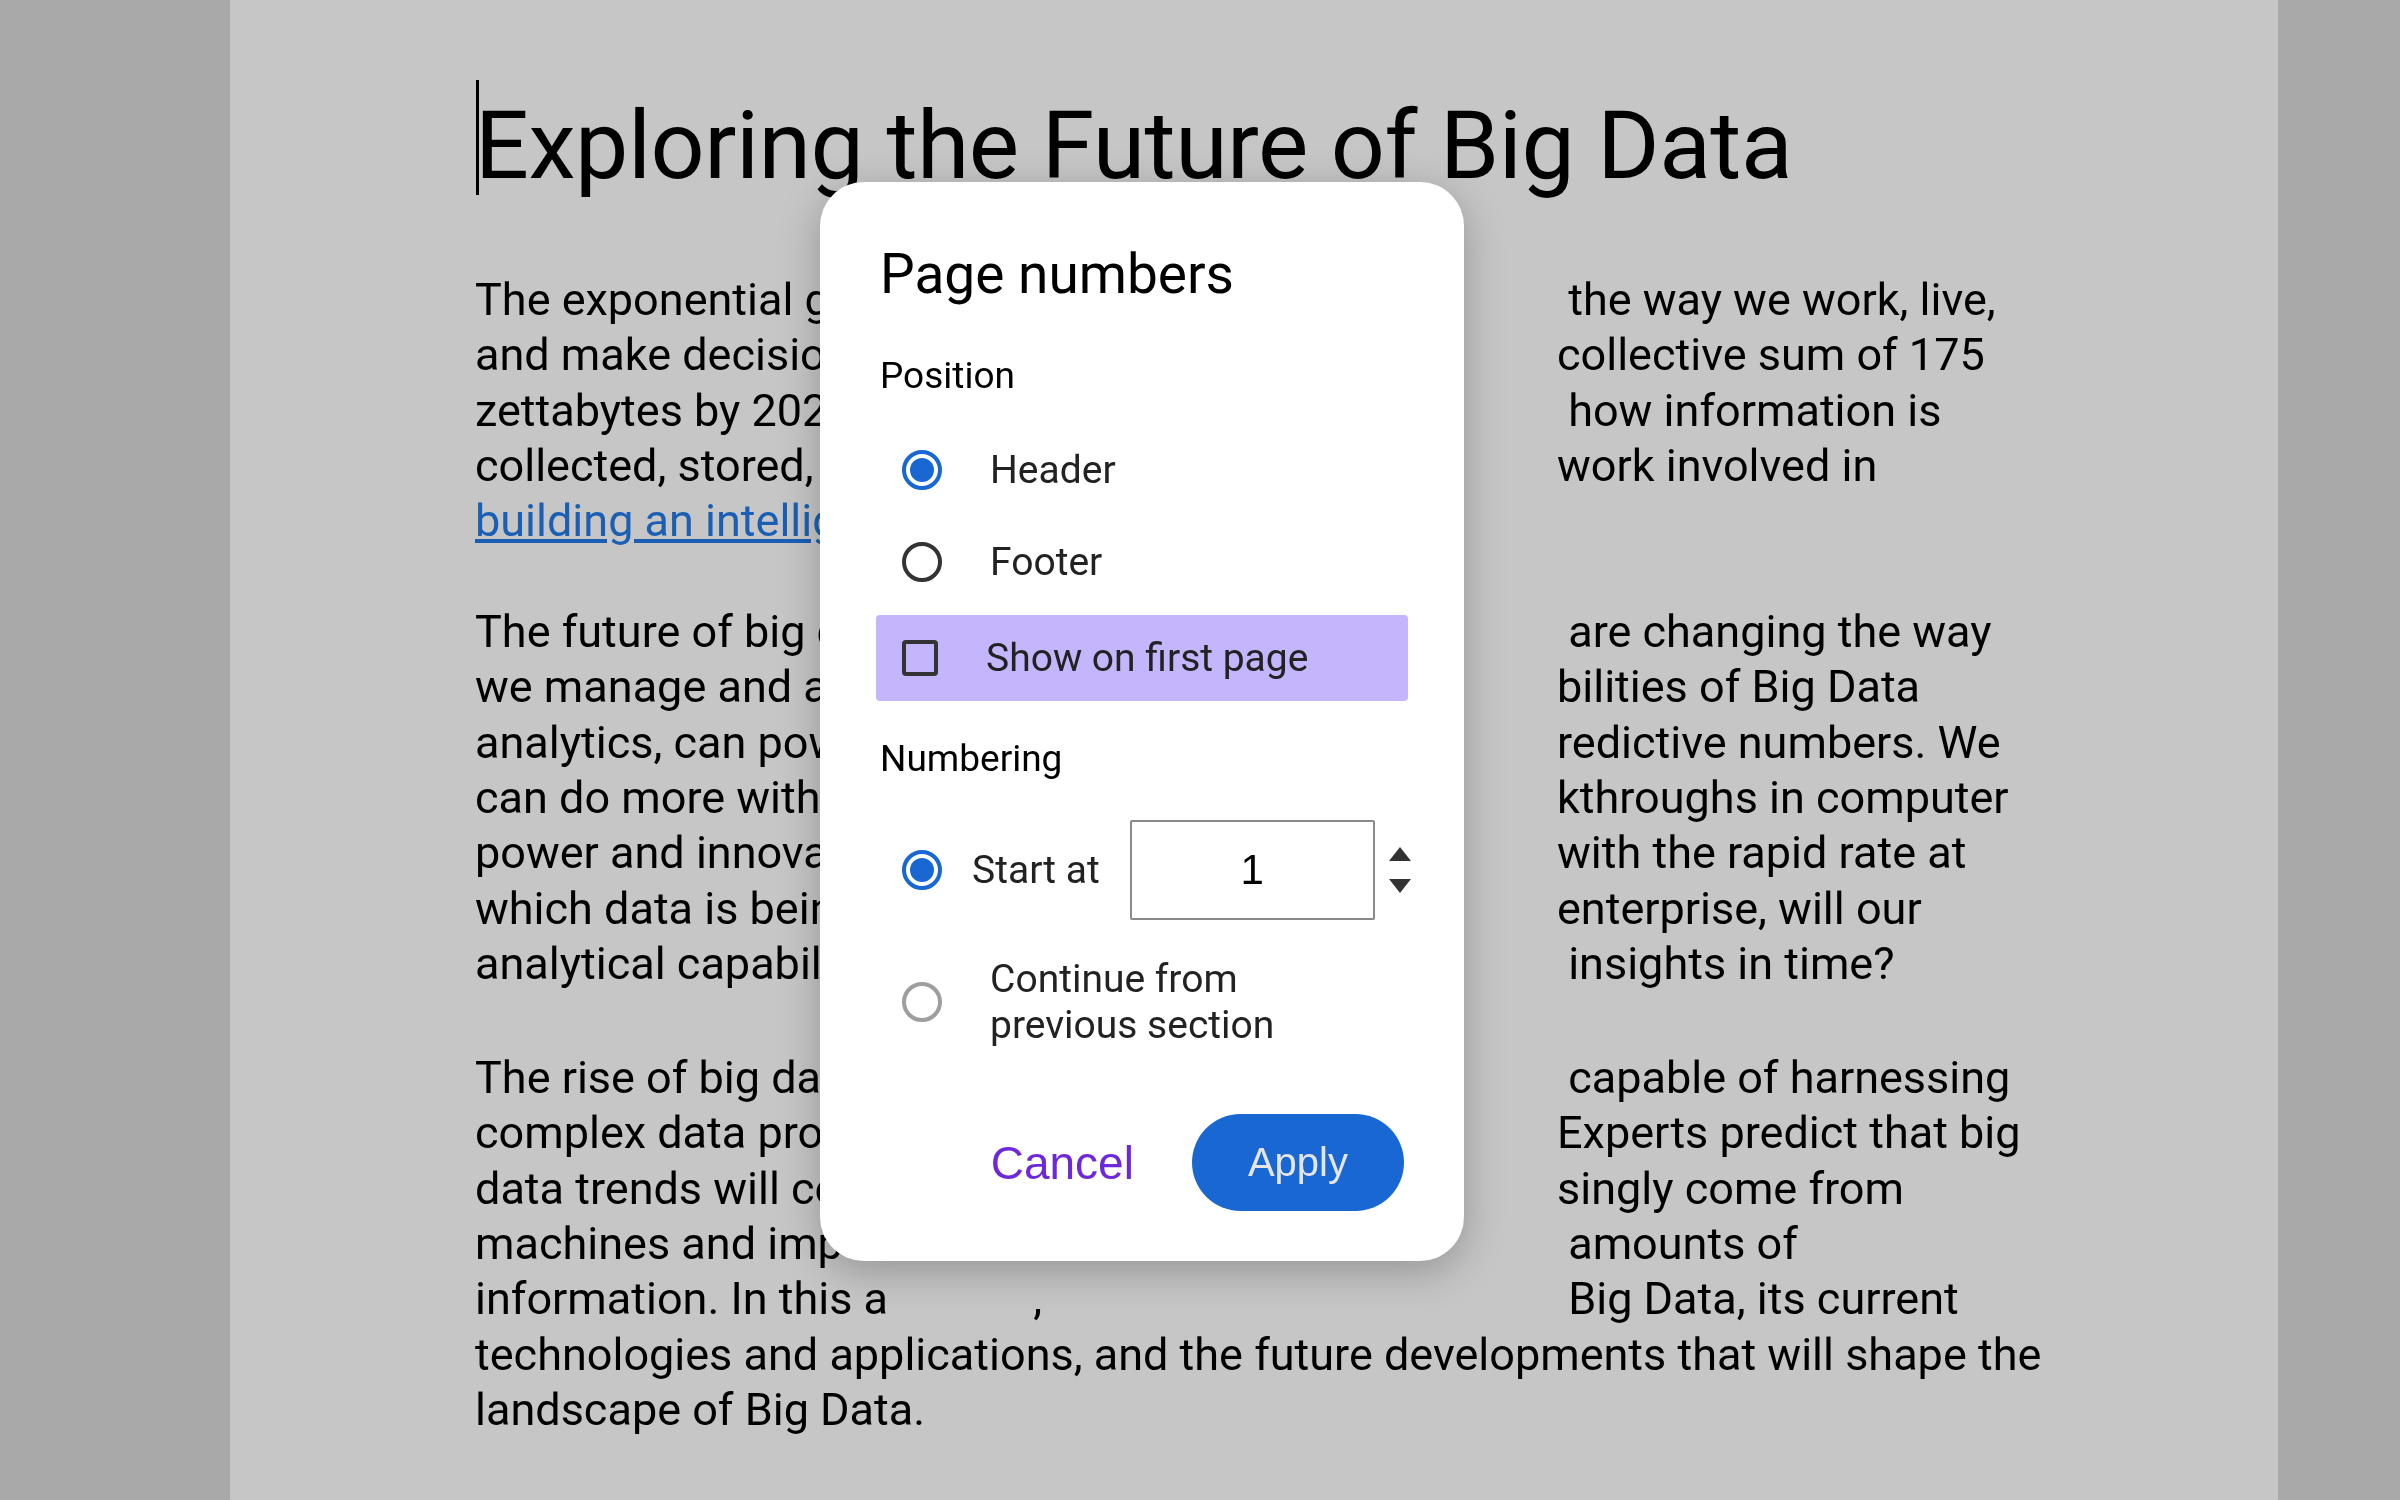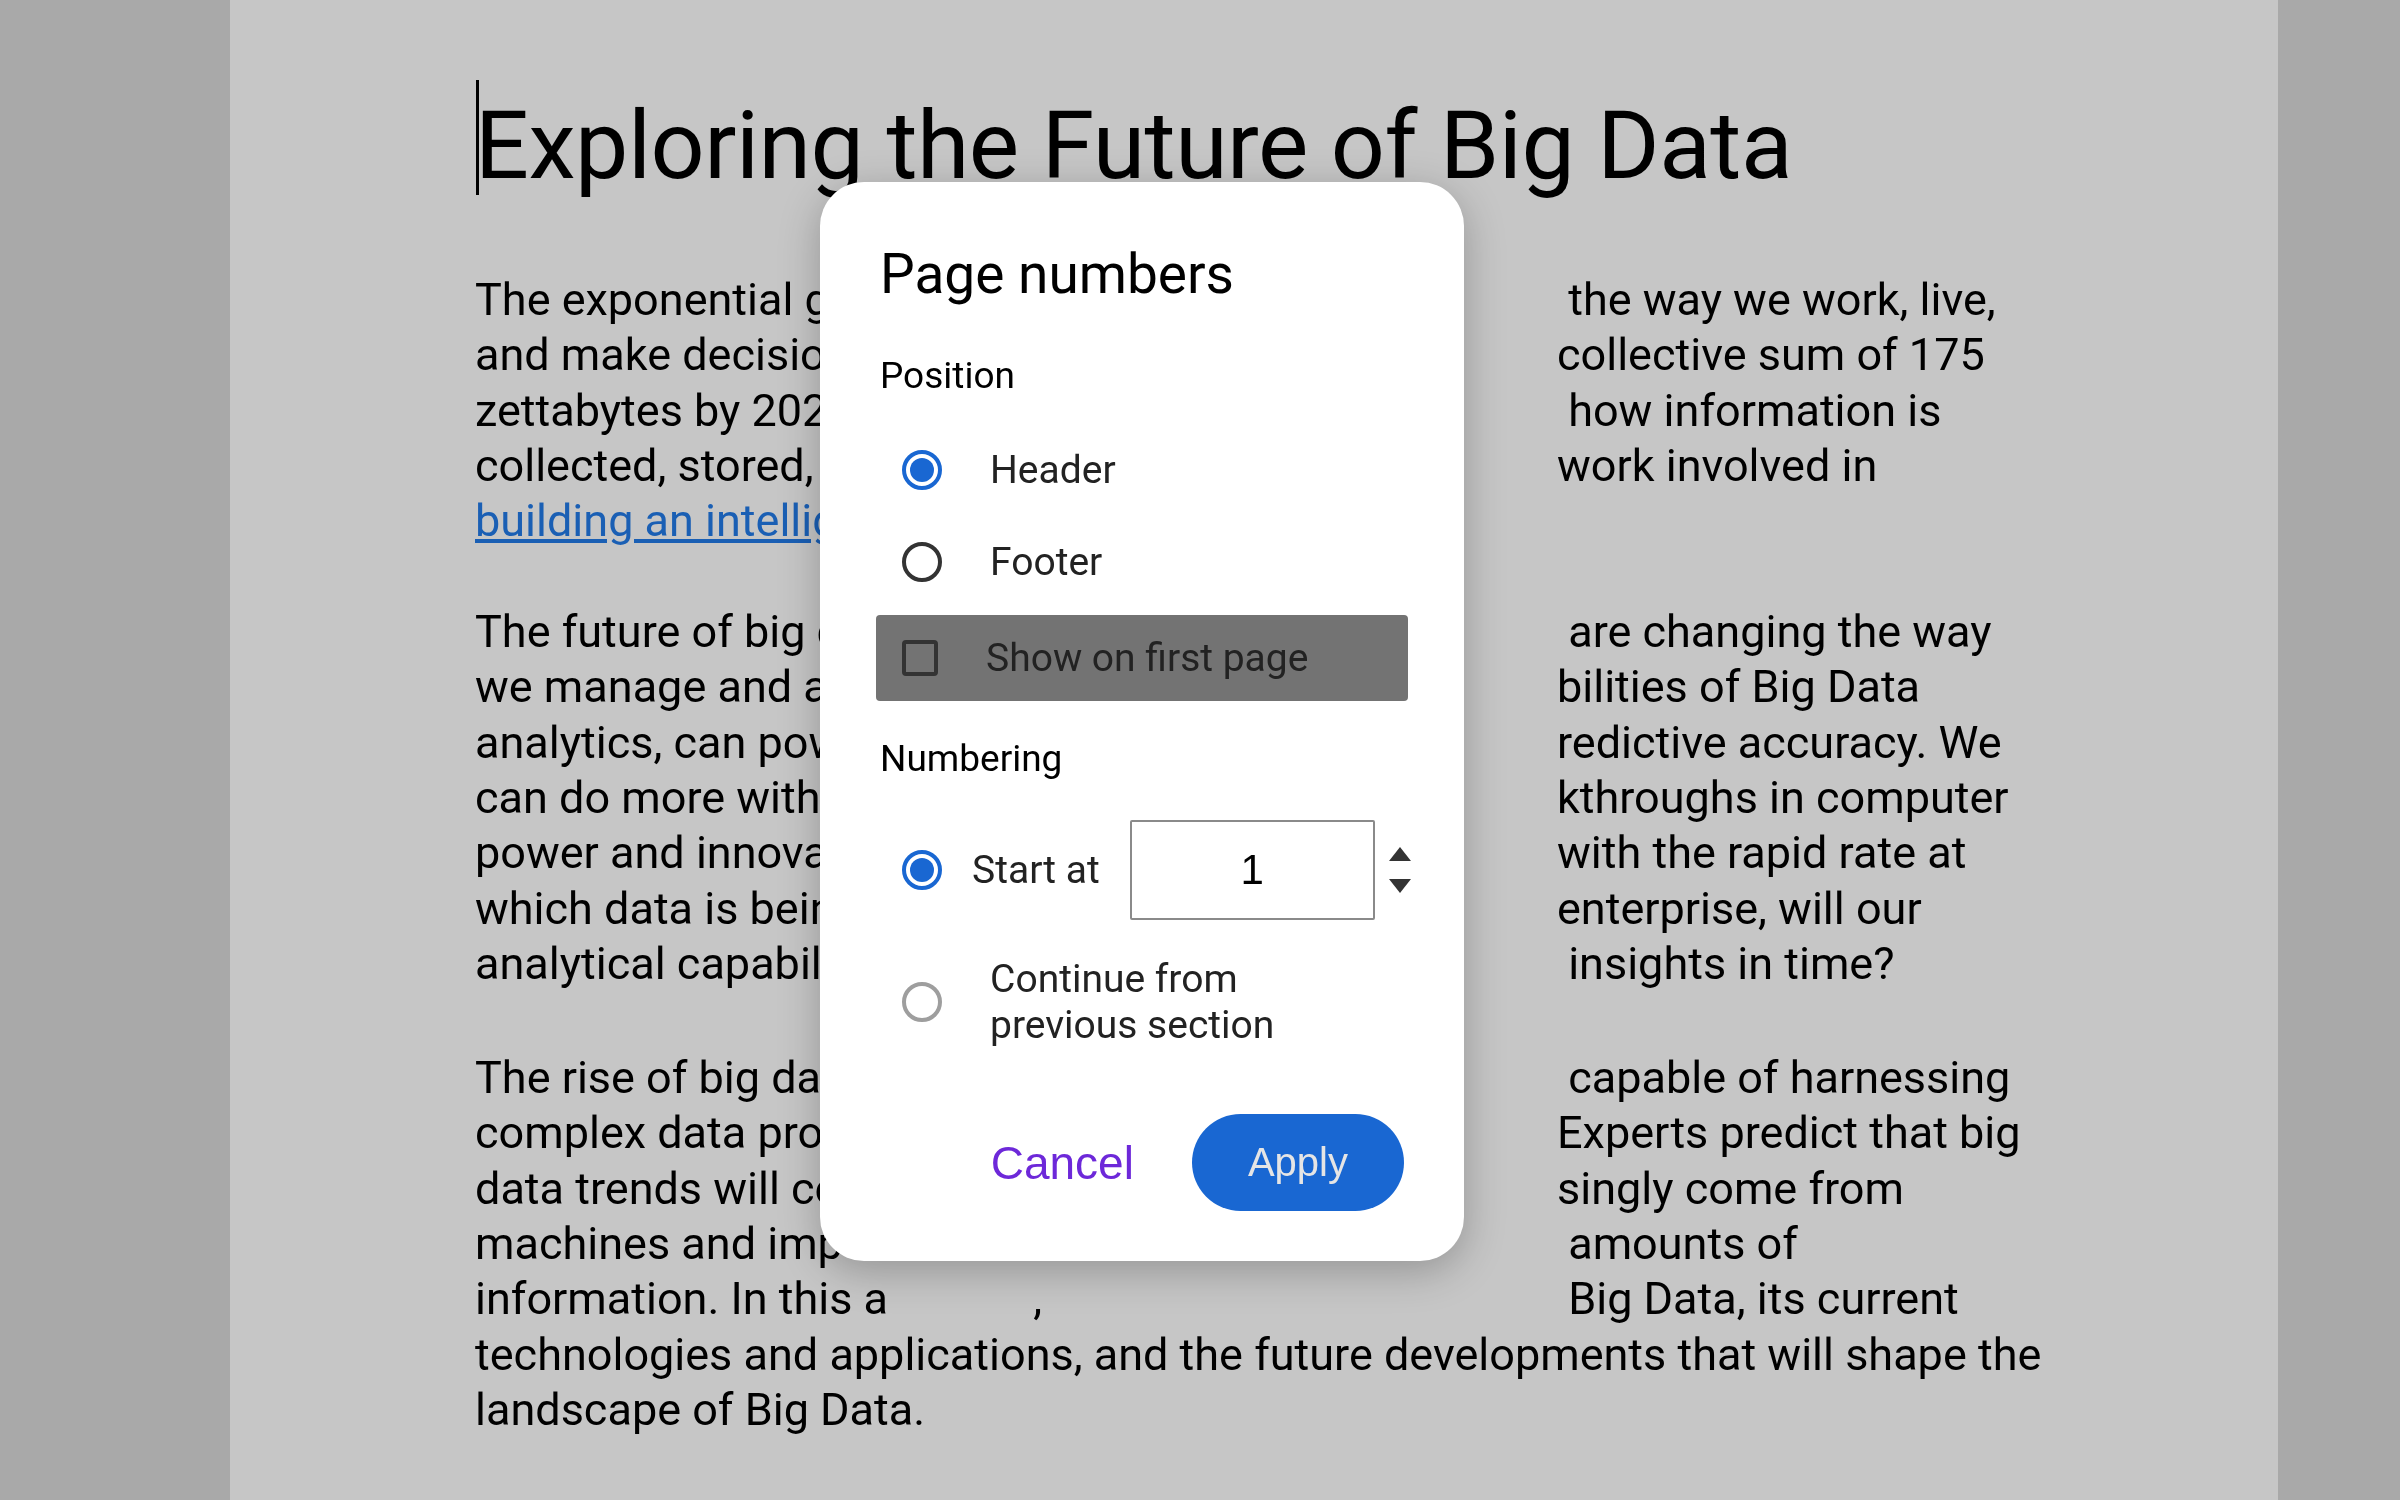--- a/index.html
+++ b/index.html
@@ -85,21 +85,21 @@
       display: flex;
       align-items: center;
       gap: 48px;
       padding: 16px 22px;
       font-size: 39px;
       color: #222;
       margin-bottom: 14px;
       border-radius: 4px;
     }
     .option-row.highlight {
-      background: #737373;
+      background: #c4b5fd;
       margin-left: -4px;
       margin-right: -4px;
       padding: 20px 26px;
     }
     .radio {
       width: 40px;
       height: 40px;
       border: 4px solid #333;
       border-radius: 50%;
       flex-shrink: 0;
@@ -220,21 +220,21 @@
 
 <div class="para p2">The future of big d
 we manage and ar
 analytics, can pow
 can do more with l
 power and innovat
 which data is bein
 analytical capabilit</div>
 <div class="para p2r"> are changing the way
 bilities of Big Data
-redictive accuracy. We
+redictive numbers. We
 kthroughs in computer
 with the rapid rate at
 enterprise, will our
  insights in time?</div>
 
 <div class="para p3">The rise of big dat
 complex data proc
 data trends will co
 machines and imp
 information. In this a             ,

